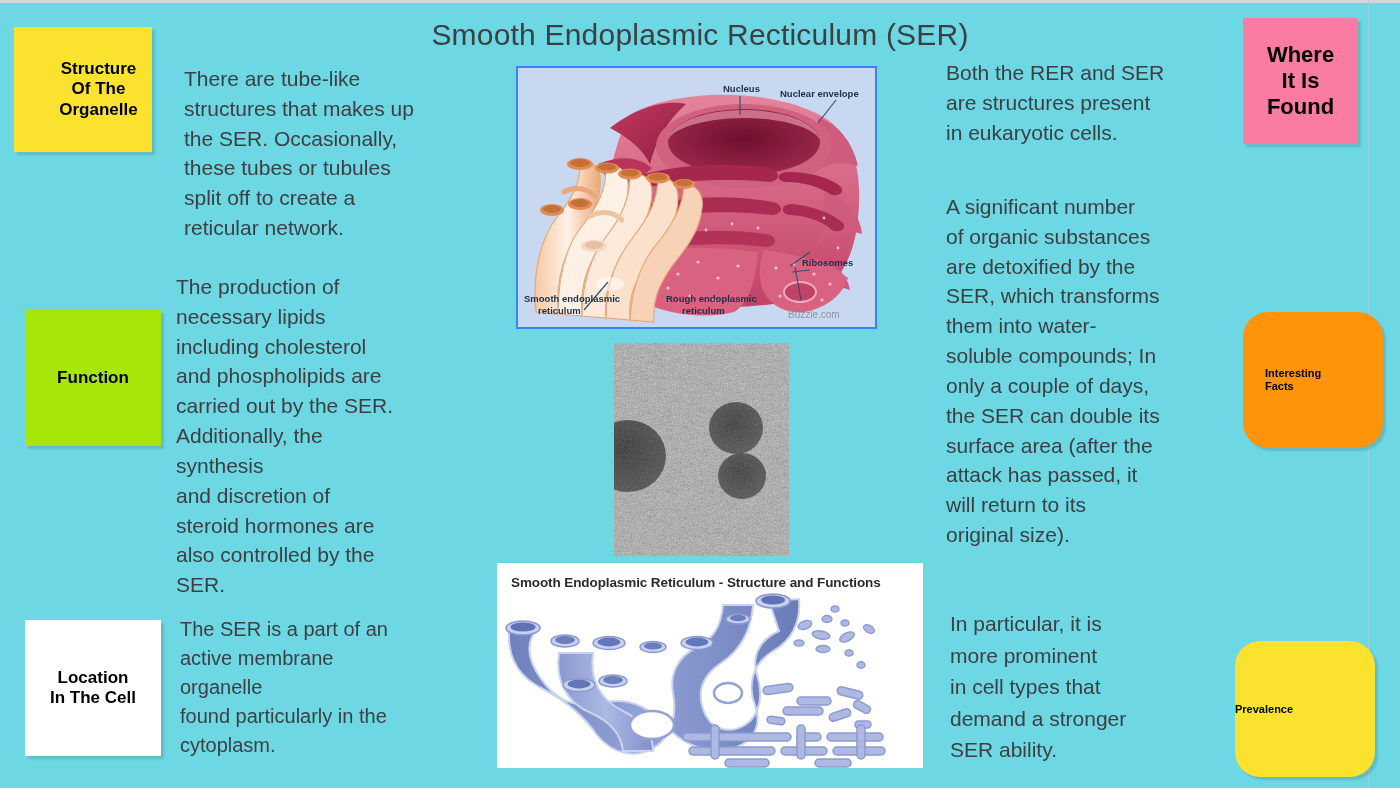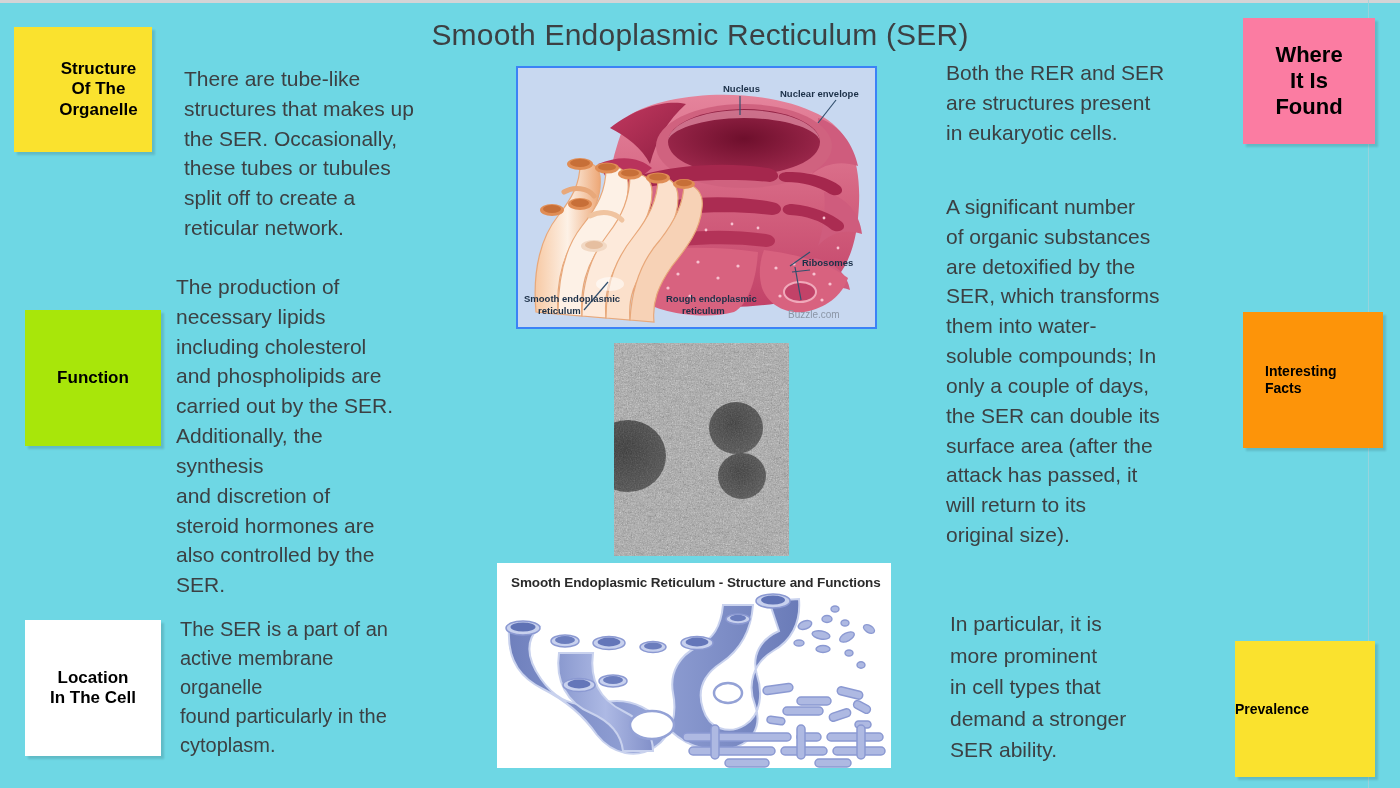--- a/index.html
+++ b/index.html
@@ -28,27 +28,27 @@
     color:#000;font-weight:bold;line-height:1.18;
   }
   .chip.center{justify-content:center;text-align:center;}
   .chip.left{justify-content:flex-start;text-align:left;}
 
   #chip-structure{left:14px;top:27px;width:138px;height:125px;background:#fae game;}
   #chip-structure{background:#fae22e;}
   #chip-function{left:25px;top:310px;width:136px;height:136px;background:#a8e60a;}
   #chip-location{left:25px;top:620px;width:136px;height:136px;background:#ffffff;}
 
-  #chip-where{left:1243px;top:18px;width:132px;height:126px;background:#fb7ca2;}
+  #chip-where{left:1243px;top:18px;width:115px;height:126px;background:#fb7ca2;}
   #chip-facts{left:1243px;top:312px;width:140px;height:136px;background:#fd9409;padding-left:22px;box-sizing:border-box;}
   #chip-prevalence{left:1235px;top:641px;width:140px;height:136px;background:#fae22e;box-sizing:border-box;}
 
   .chip-lg{font-size:17px;}
   .chip-xl{font-size:22px;}
-  .chip-sm{font-size:14px;}
+  .chip-sm{font-size:11px;border-radius:25px;}
 
   
   .para{
     position:absolute;color:#3c4043;font-size:21px;line-height:1.42;
     white-space:pre-line;font-weight:400;
   }
   #para-structure{left:184px;top:64px;width:300px;}
   #para-function{left:176px;top:272px;width:290px;}
   #para-location{left:180px;top:615px;width:300px;font-size:20px;line-height:1.45;}
 
@@ -65,21 +65,21 @@
 
   
   #fig-micrograph{
     position:absolute;left:614px;top:343px;width:175px;height:213px;
     overflow:hidden;background:#9a9a9a;
   }
 
   
   #fig-ser{
     position:absolute;left:497px;top:563px;width:394px;height:205px;
-    background:#ffffff;overflow:hidden;
+    background:#ffffff;overflow:hidden;padding-left:32px;
   }
   #fig-ser-title{
     position:absolute;left:14px;top:12px;font-size:13.5px;font-weight:bold;color:#2b2b2b;
     letter-spacing:-.1px;
   }
   #fig-ser svg{position:absolute;left:0;top:30px;}
 </style>
 </head>
 <body>
 

